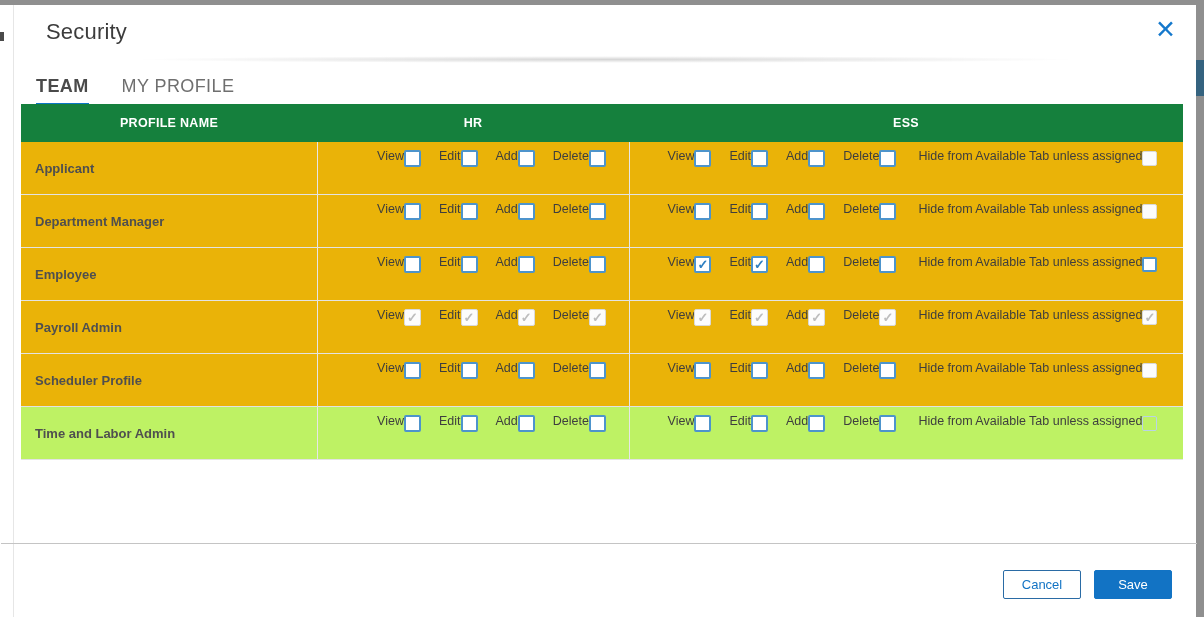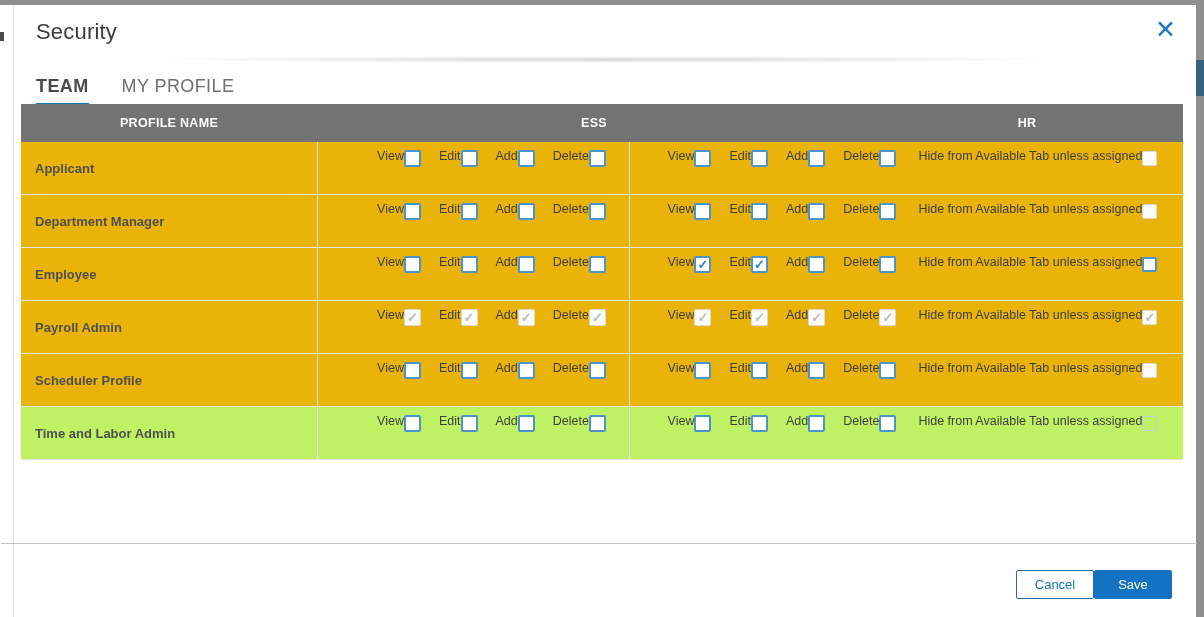--- a/index.html
+++ b/index.html
@@ -10,36 +10,36 @@
   .edge-top { position:absolute; left:0; top:0; width:1204px; height:5px; background:#8f8f8f; }
   .edge-right { position:absolute; right:0; top:5px; width:8px; height:612px; background:#8f8f8f; }
   .scroll-thumb { position:absolute; right:0; top:55px; width:8px; height:36px; background:#35637f; }
   .edge-left { position:absolute; left:0; top:5px; width:13px; height:612px; background:#ffffff; }
   .bg-glyph { position:absolute; left:0; top:27px; width:4px; height:9px; background:#4a4a4a; }
 
   
   .modal { position:absolute; left:13px; top:5px; width:1183px; height:612px;
     background:#ffffff; border-left:1px solid #e6e6e6; }
 
-  .modal-title { position:absolute; left:22px; top:14px; font-size:22px; font-weight:400;
+  .modal-title { position:absolute; left:32px; top:14px; font-size:22px; font-weight:400;
     color:#3c3c3c; letter-spacing:0.2px; }
   .close-btn { position:absolute; right:16px; top:8px; font-size:25px; color:#1478cc;
     cursor:pointer; font-weight:400; line-height:1; padding:4px; }
   .title-shadow { position:absolute; left:10%; top:51px; width:80%; height:7px;
     background:radial-gradient(ellipse at center, rgba(0,0,0,0.16) 0%, rgba(0,0,0,0.0) 70%); }
 
   
   .tabs { position:absolute; left:22px; top:71px; display:flex; gap:33px; }
   .tab { font-size:18px; letter-spacing:0.4px; padding-bottom:6px; cursor:pointer; }
   .tab.active { color:#4a4a4a; font-weight:bold; border-bottom:3px solid #0b76c4; }
   .tab.inactive { color:#6f6f6f; font-weight:400; }
 
   
   .table { position:absolute; left:7px; top:99px; width:1162px; }
-  .thead { display:flex; height:38px; background:#737373; color:#ffffff;
+  .thead { display:flex; height:38px; background:#15803d; color:#ffffff;
     font-size:12.5px; font-weight:bold; letter-spacing:0.3px; }
   .thead .hcell { display:flex; align-items:center; justify-content:center; }
   .hcell.c1 { width:296px; }
   .hcell.c2 { width:312px; }
   .hcell.c3 { flex:1; }
 
   .trow { display:flex; height:53px; border-bottom:1px solid #e3e3e3; background:#eab308; }
   .trow.highlighted { background:#bef264; }
   .cell { height:100%; }
   .cell.name { width:296px; display:flex; align-items:center; padding-left:14px;
@@ -58,21 +58,21 @@
     font-size:13px; font-weight:bold; color:#2e7fc1; cursor:pointer; }
   .cb.small { width:15px; height:15px; }
   .cb.checked::after { content:"\2713"; }
   .cb.disabled { border:1px solid #d9d9d9; background:#fcfcfc; color:#bdbdbd; cursor:default; }
   .trow.highlighted .cb.disabled { background:transparent; border-color:#bad3e6; }
   .hidecol { margin-left:4px; }
 
   
   .footer-divider { position:absolute; left:-13px; width:1196px; bottom:73px;
     border-top:1px solid #c4c4c4; }
-  .footer-buttons { position:absolute; right:24px; bottom:18px; display:flex; gap:0; }
+  .footer-buttons { position:absolute; right:24px; bottom:18px; display:flex; gap:13px; }
   .btn { height:29px; min-width:78px; font-size:13px; font-family:"Liberation Sans",sans-serif;
     border-radius:2px; display:flex; align-items:center; justify-content:center;
     cursor:pointer; padding:0 14px; }
   .btn.cancel { background:#ffffff; border:1px solid #2a6ba5; color:#1273c4; }
   .btn.save { background:#1273c4; border:1px solid #1273c4; color:#ffffff; }
 </style>
 </head>
 <body>
 
 <div class="edge-top"></div>
@@ -89,22 +89,22 @@
   <div class="title-shadow"></div>
 
   <div class="tabs">
     <div class="tab active">TEAM</div>
     <div class="tab inactive">MY PROFILE</div>
   </div>
 
   <div class="table">
     <div class="thead">
       <div class="hcell c1">PROFILE NAME</div>
+      <div class="hcell c2">HR</div>
       <div class="hcell c3">ESS</div>
-      <div class="hcell c2">HR</div>
     </div>
     <div id="tbody">
   <div class="trow">
     <div class="cell name">Applicant</div>
     <div class="cell hr">
       <div class="perm-group">
               <div class="cbcol">
                 <span class="cblabel">View</span>
                 <span class="cb"></span>
               </div>

